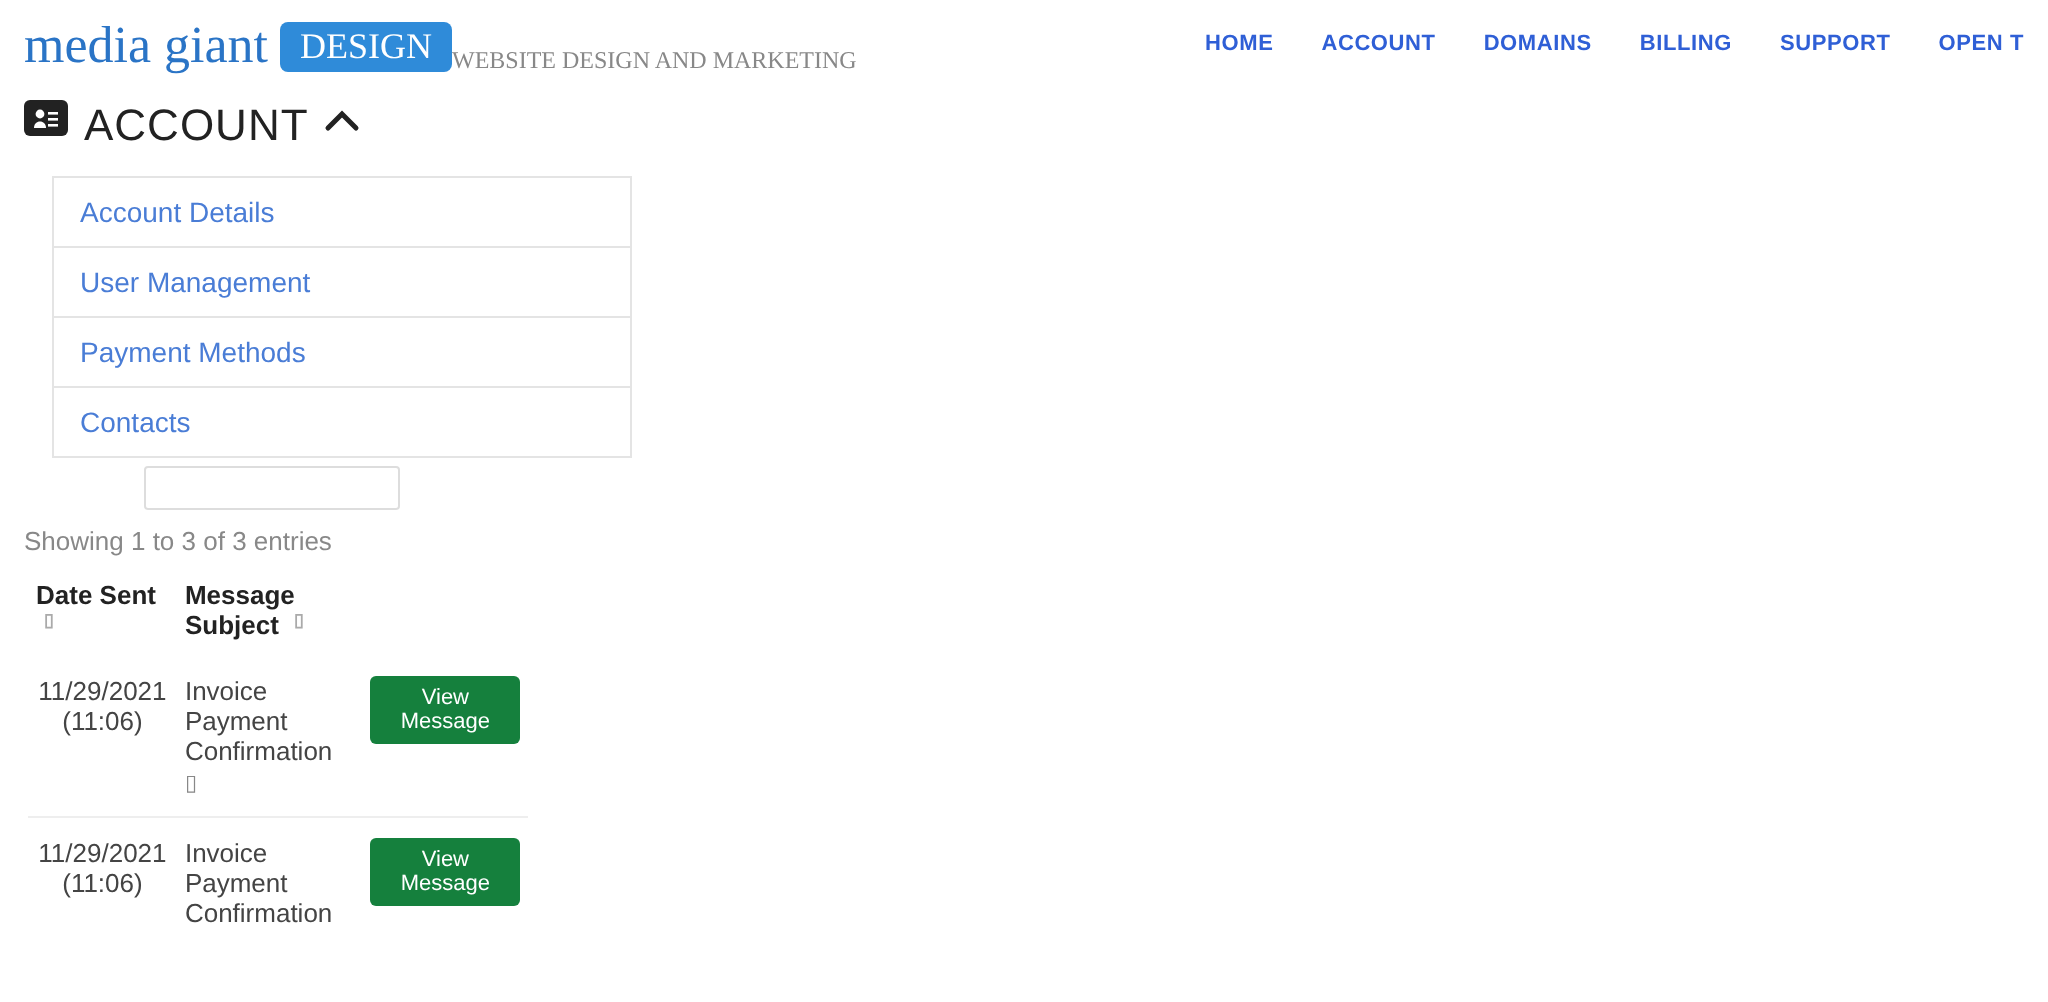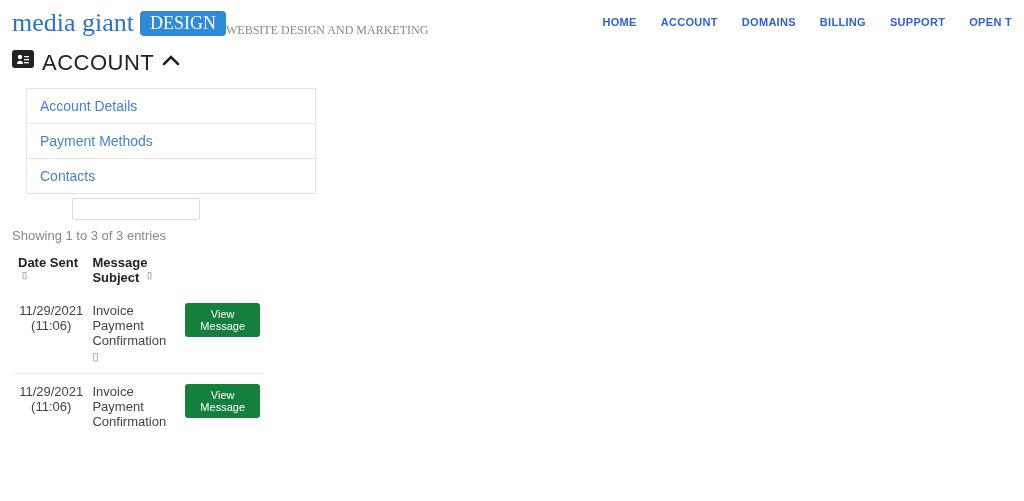--- a/index.html
+++ b/index.html
@@ -194,20 +194,21 @@
   <span class="chevron-up">
     <svg width="18" height="12" viewBox="0 0 18 12">
         <path d="M2 10 L9 3 L16 10" stroke="#222" stroke-width="2.5" fill="none" stroke-linecap="round"></path>
       </svg>
   </span>
 </div>
 
 <div class="content-row">
   <div class="side-tabs">
     <div class="tab">Account Details</div>
+    <div class="tab">User Management</div>
     <div class="tab">Payment Methods</div>
     <div class="tab">Contacts</div>
   </div>
 </div>
 
 <div style="padding-left:12px;">
   <input class="under-tabs-input" type="text" style="">
 </div>
 
 <div class="below-wrap">

